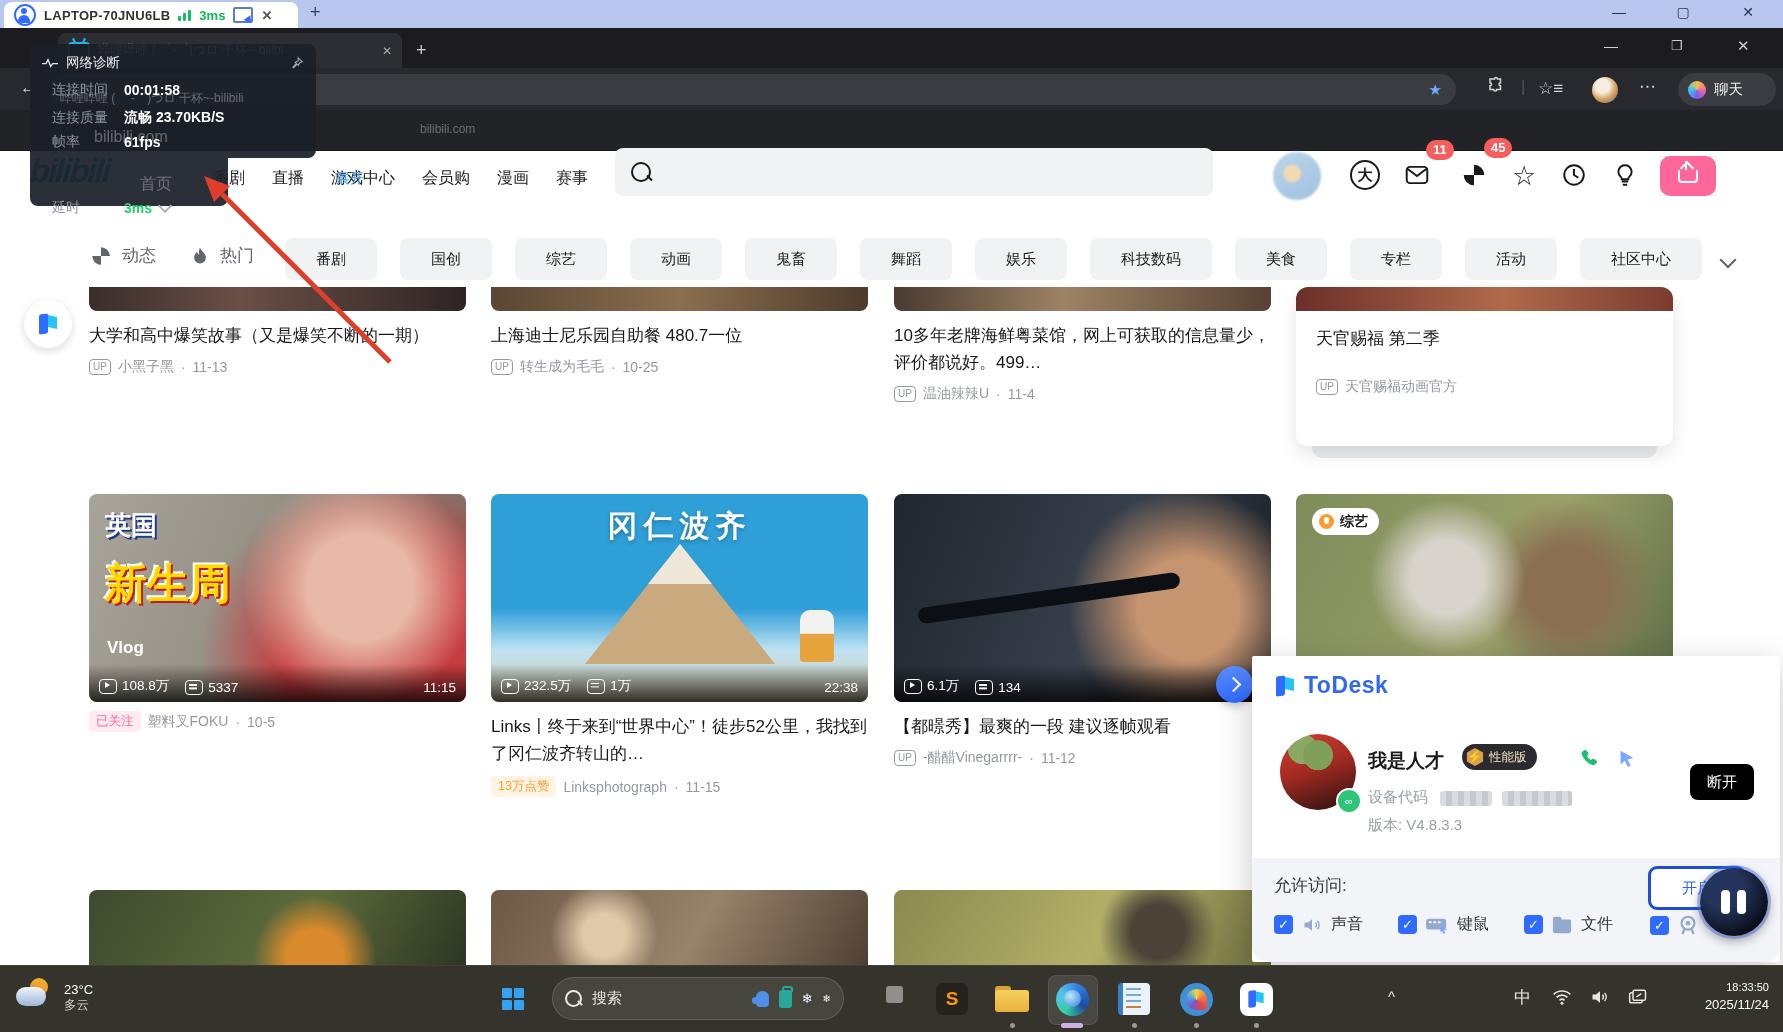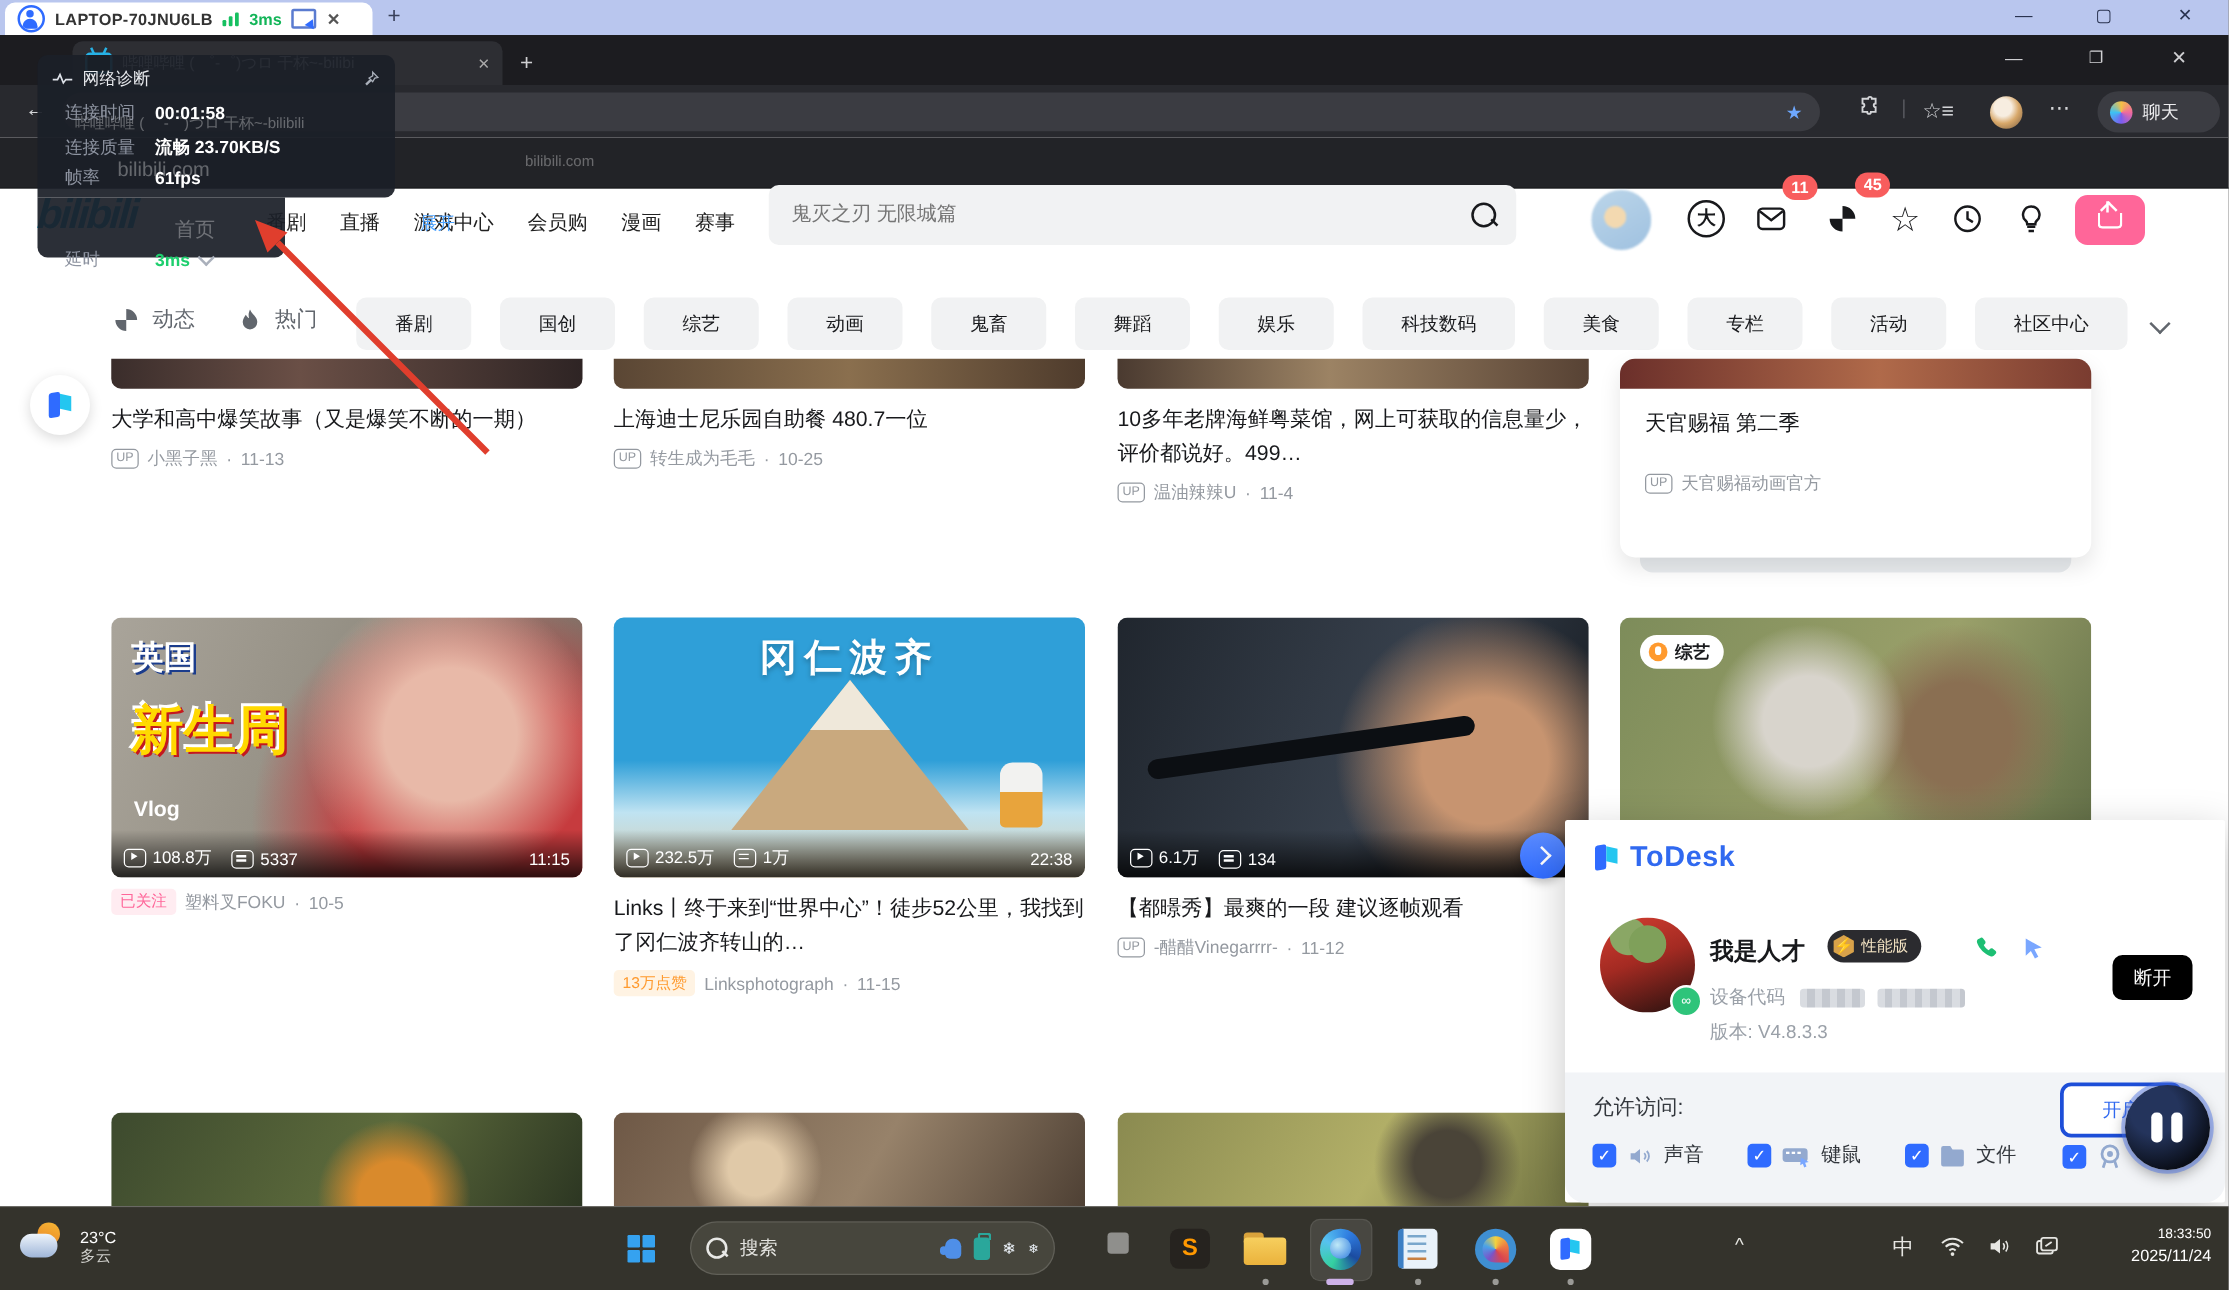--- a/index.html
+++ b/index.html
@@ -224,21 +224,20 @@
   <div class="abs bnav" style="left:213px;top:168px">
     <span>番剧</span>
     <span>直播</span>
     <span>游戏中心</span>
     <span>会员购</span>
     <span>漫画</span>
     <span>赛事</span>
   </div>
 
   <div class="abs bsearch">
-    <input placeholder="鬼灭之刃 无限城篇" style="">
     <span class="mag"></span>
   </div>
 
   <div class="abs" style="left:1273px;top:152px;width:48px;height:48px;border-radius:50%;filter:blur(1px);background:radial-gradient(circle at 40% 45%,#f3d9b0 0 22%,transparent 23%),linear-gradient(150deg,#bcd6ea,#9fc1e0)"></div>
 
   <div class="abs vipc" style="left:1350px;top:160px"><span>大</span></div>
   <div class="abs hico" style="left:1404px;top:162px">
     <svg width="26" height="26" viewBox="0 0 24 24" fill="none" stroke="#18191c" stroke-width="1.8">
         <rect x="2.5" y="4.5" width="19" height="15" rx="3"></rect>
         <path d="M3.5 6.5 12 13l8.5-6.5"></path>

